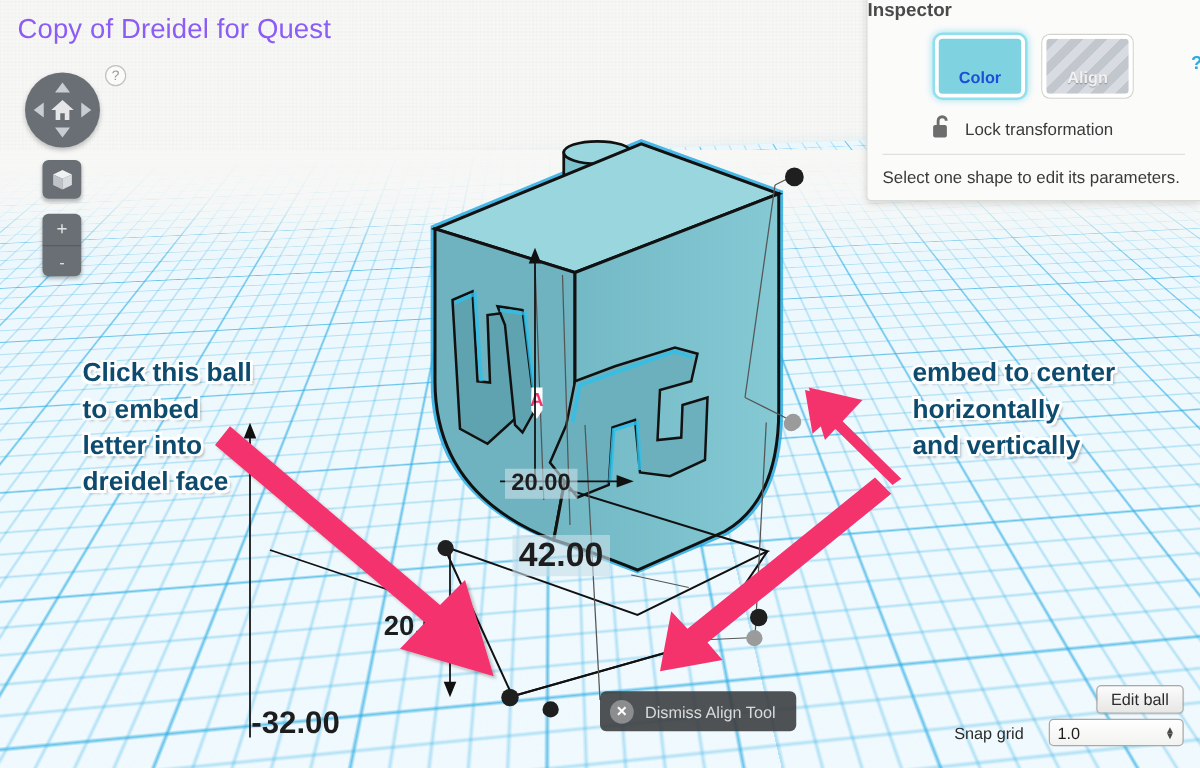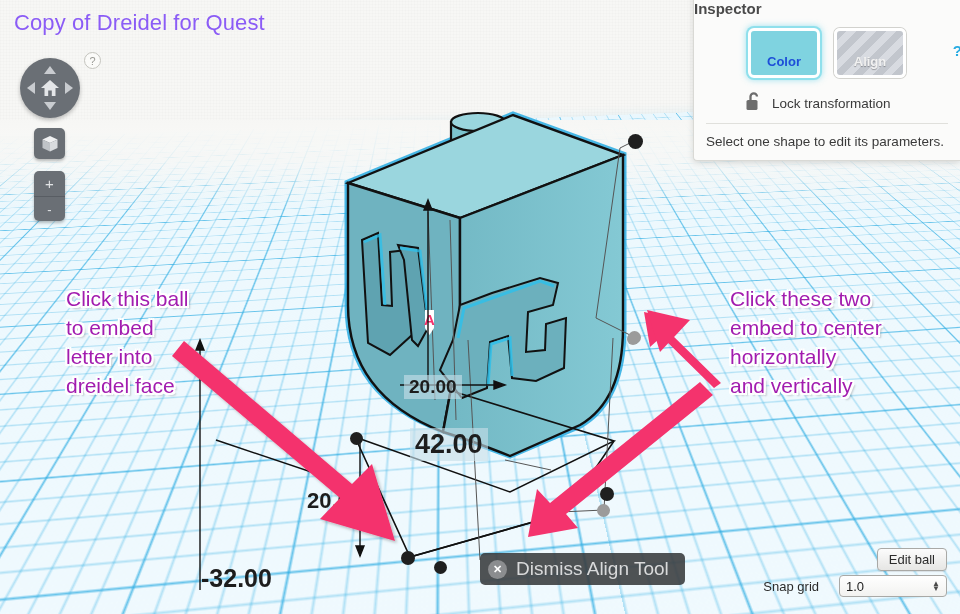--- a/index.html
+++ b/index.html
@@ -102,41 +102,41 @@
   }
 
   
   .ball{ position:absolute; border-radius:50%; z-index:27; cursor:pointer; }
   .ball.black{ background:#1f1f1f; }
   .ball.gray { background:#9b9b9b; }
 
   
   .annot{
     position:absolute; z-index:45;
-    font-weight:normal; font-size:21px; line-height:29px;
-    color:#a21caf;
+    font-weight:bold; font-size:21px; line-height:29px;
+    color:#0c4a6e;
     text-shadow:
       -2px 0 #fff, 2px 0 #fff, 0 -2px #fff, 0 2px #fff,
       -2px -2px #fff, 2px -2px #fff, -2px 2px #fff, 2px 2px #fff,
       3px 3px 2px rgba(0,0,0,.22);
   }
 
   
   #dismiss-align{
     position:absolute; left:480px; top:553px; z-index:50;
     background:rgba(56,58,60,.88); border-radius:5px;
     height:32px; padding:0 16px 0 8px;
     display:flex; align-items:center; gap:9px; cursor:pointer;
   }
   #dismiss-align .x-circ{
     width:19px; height:19px; border-radius:50%; background:#8b8d8f;
     color:#fff; font-size:11px; font-weight:bold;
     display:flex; align-items:center; justify-content:center;
   }
-  #dismiss-align .lbl{ color:#d9dadb; font-size:19px; }
+  #dismiss-align .lbl{ color:#d9dadb; font-size:13px; }
 
   #edit-grid-btn{
     position:absolute; right:13px; top:548px; z-index:50;
     background:linear-gradient(180deg,#fcfcfc,#e6e6e4);
     border:1px solid #a9a9a6; border-radius:4px;
     padding:3px 11px; font-size:13px; color:#2b2b2b; cursor:pointer;
     box-shadow:0 1px 1px rgba(0,0,0,.10);
   }
   #snap-row{
     position:absolute; right:13px; top:575px; z-index:50;
@@ -313,21 +313,20 @@
   </svg>
 
   <div class="annot" style="left:66px;top:284px;">
     <div>Click this ball</div>
     <div>to embed</div>
     <div>letter into</div>
     <div>dreidel face</div>
   </div>
 
   <div class="annot" style="left:730px;top:284px;">
-    <div>Click these two</div>
     <div>embed to center</div>
     <div>horizontally</div>
     <div>and vertically</div>
   </div>
 </div>
 
 <div id="project-title">Copy of Dreidel for Quest</div>
 
 <div class="nav-group">
   <div class="nav-pad">

